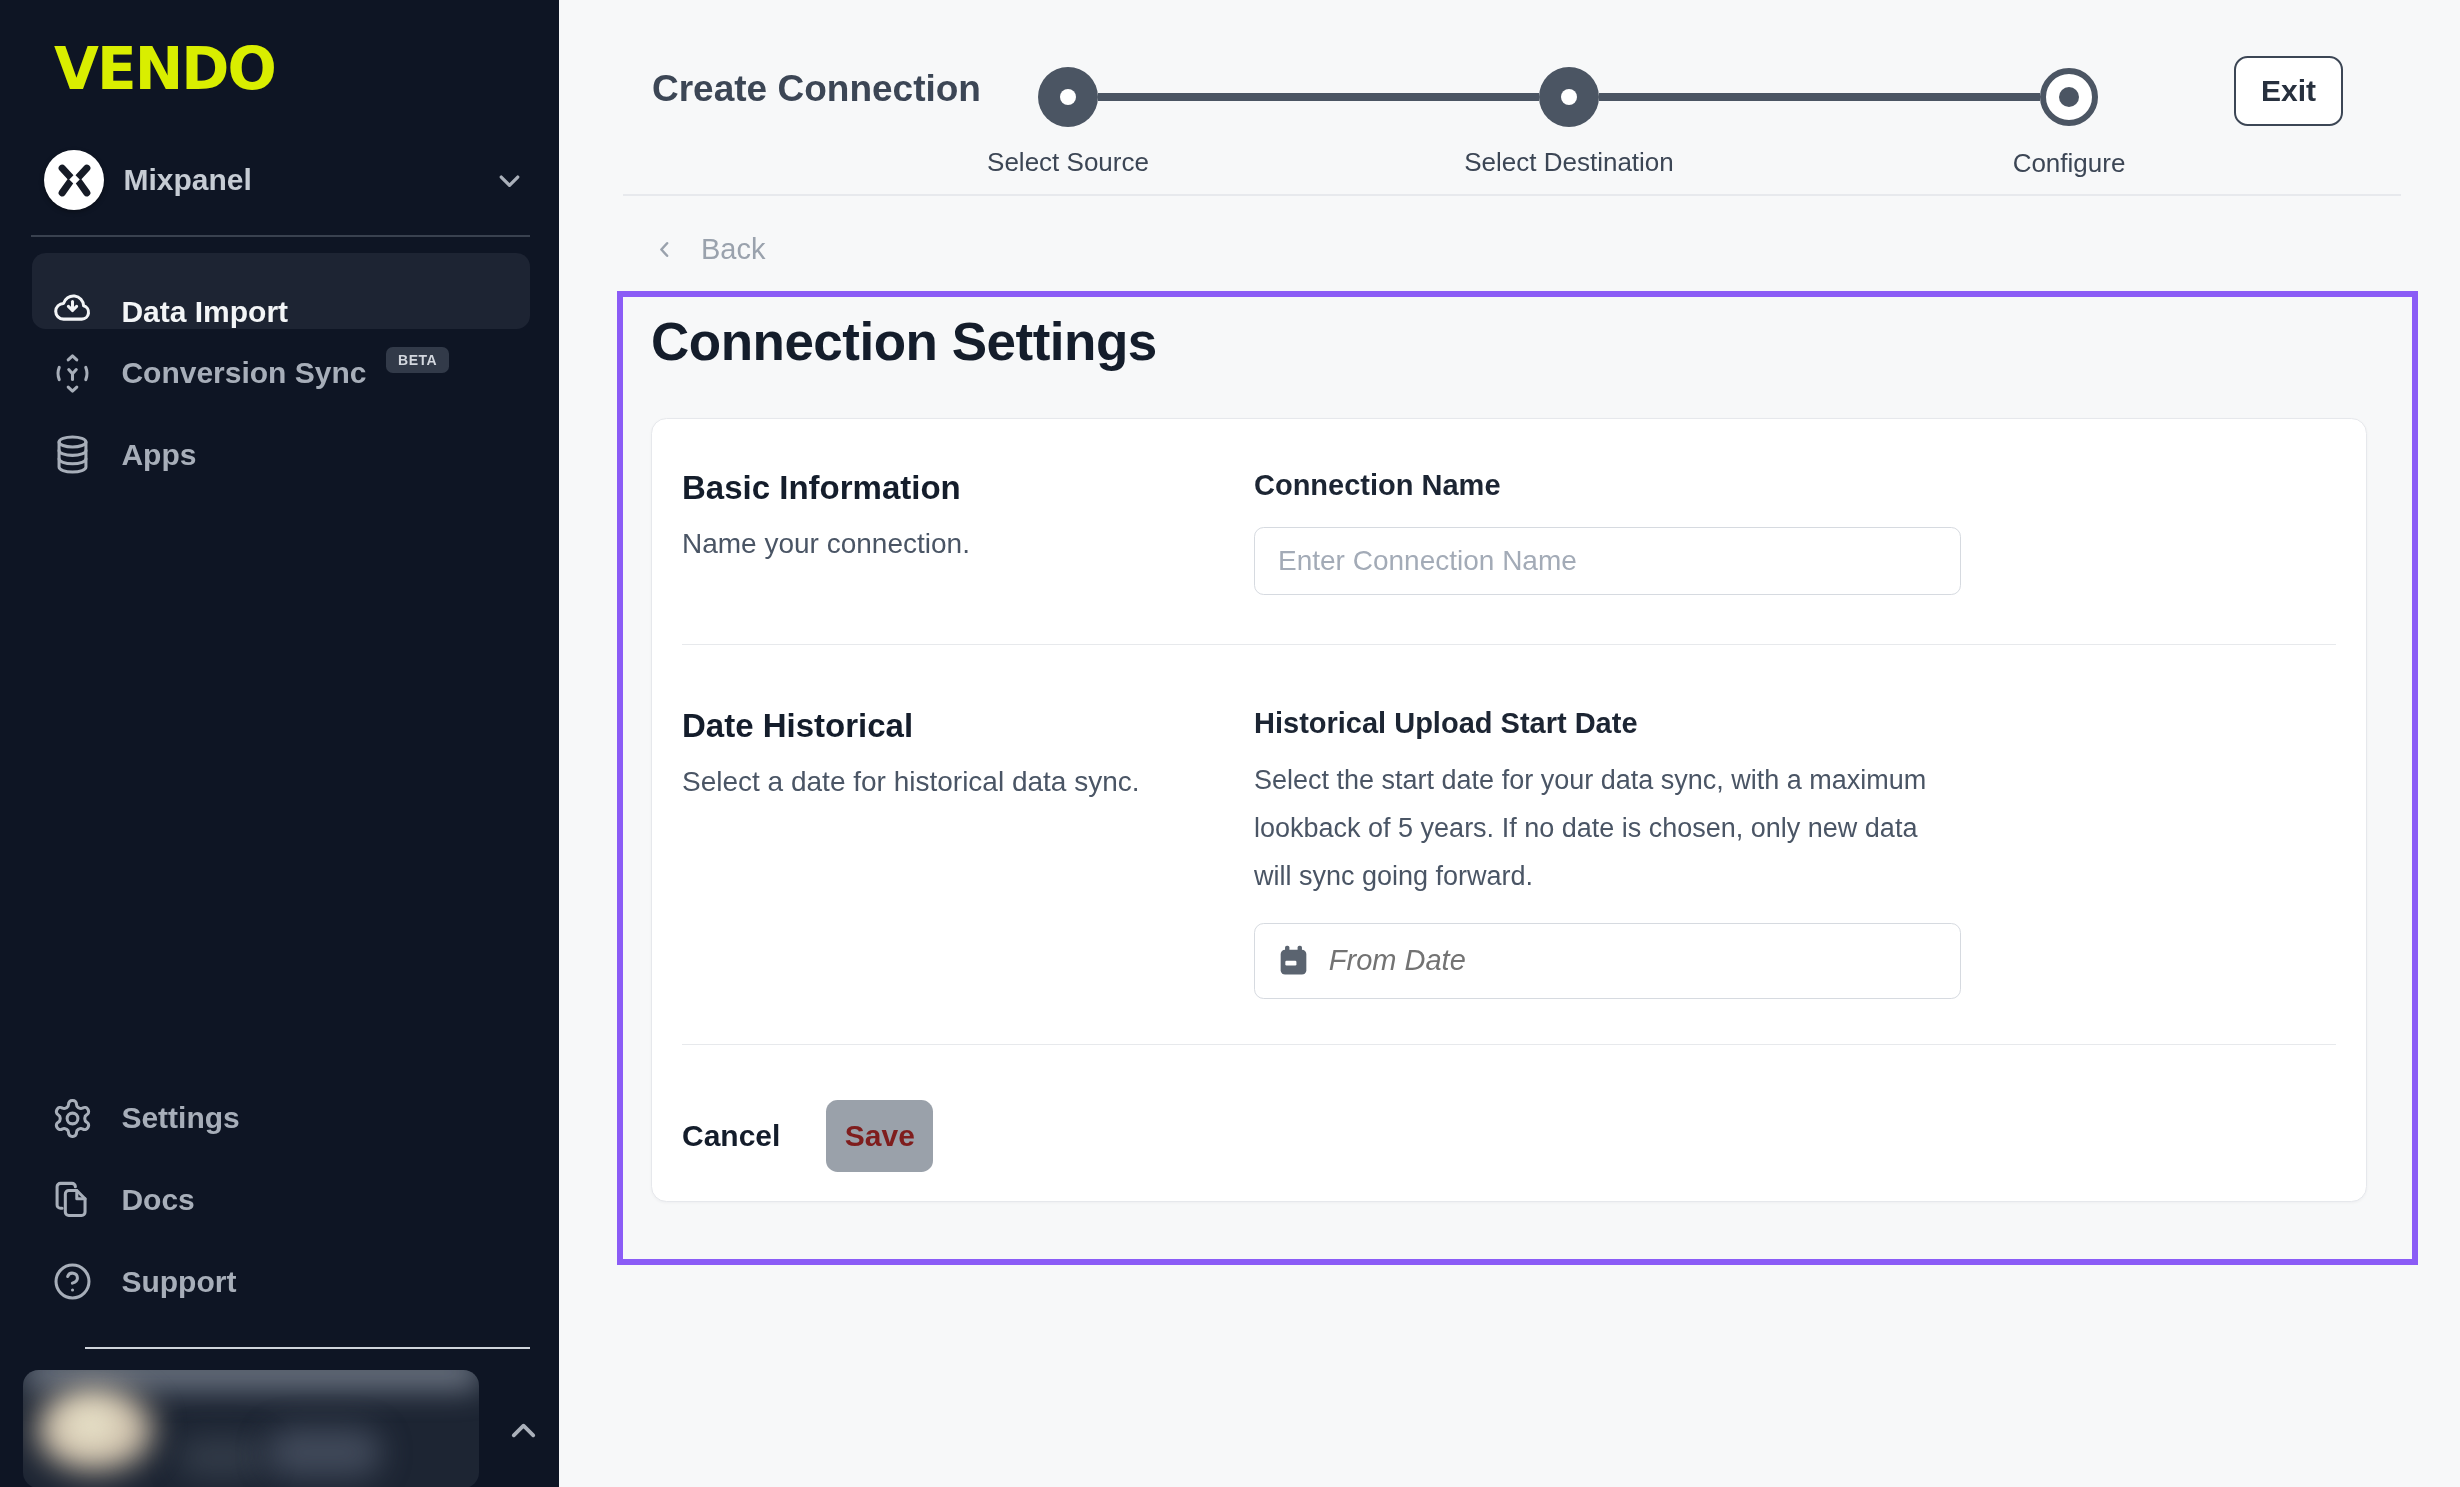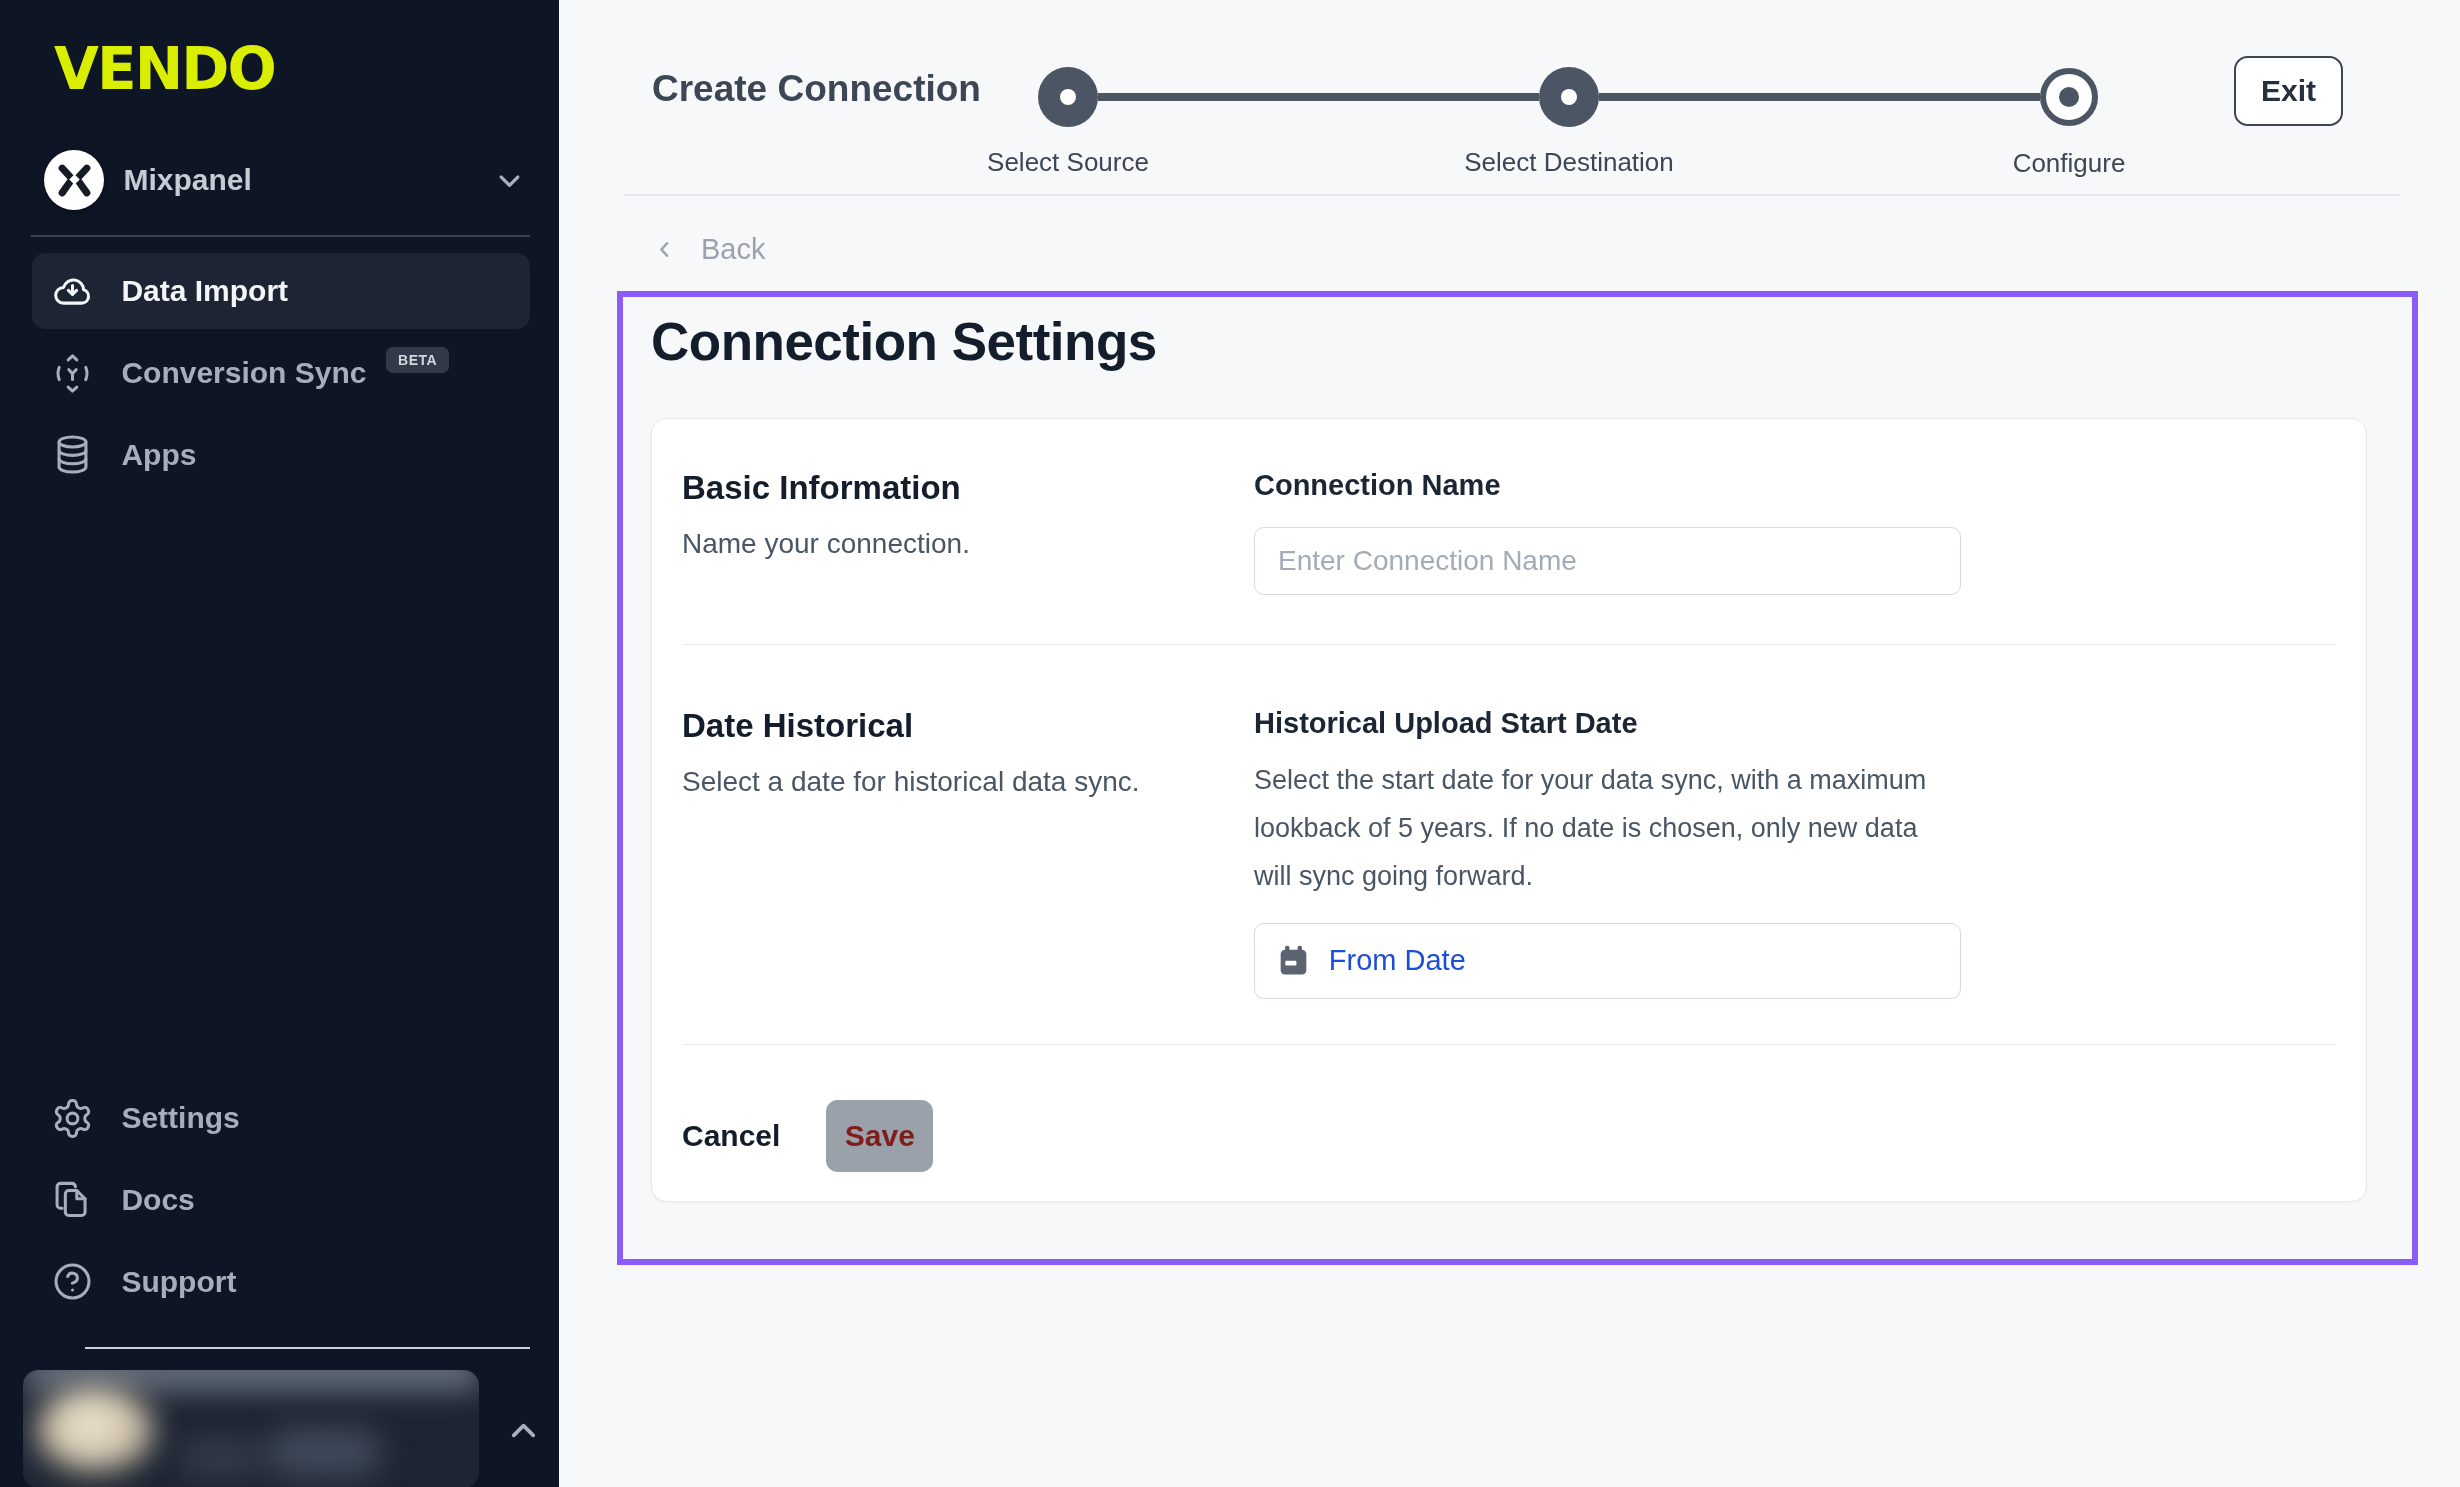--- a/index.html
+++ b/index.html
@@ -9,21 +9,21 @@
 
   
   .sidebar { position:relative; width:559px; height:100%; background:#0e1524; flex:0 0 559px; display:flex; flex-direction:column; }
   .logo { margin:35px 0 0 54px; font-size:58px; font-weight:800; letter-spacing:-1.9px; color:#d9ee00; font-family:"DejaVu Sans","Liberation Sans",sans-serif; }
   .workspace { display:flex; align-items:center; margin:47px 33px 0 44px; cursor:pointer; }
   .ws-avatar { width:60px; height:60px; border-radius:50%; background:#ffffff; display:flex; align-items:center; justify-content:center; box-shadow:0 1.9px 5.8px rgba(0,0,0,.35); }
   .ws-name { margin-left:19.4px; font-size:30px; font-weight:600; color:#c6ccd4; flex:1; }
   .sb-divider { height:1.9px; background:#39414f; margin:25px 29px 0 31px; }
   .nav { margin:16.5px 29px 0 32px; }
   .nav-item { display:flex; align-items:center; height:76px; border-radius:13.6px; padding:0 19.4px; color:#a7aeb9; cursor:pointer; margin-bottom:5.8px; }
-  .nav-item.active { background:#1d2433; color:#f3f5f7; }
+  .nav-item.active { background:#1d2433; color:#f3f5f7;align-items:flex-end; }
   .nav-item .ni-icon { width:43px; height:43px; flex:0 0 43px; display:flex; align-items:center; justify-content:center; }
   .nav-item .ni-label { margin-left:27px; font-size:30px; font-weight:700; }
   .badge { margin-left:20px; align-self:flex-start; margin-top:11.6px; background:#323a49; color:#d3d7de; font-size:14px; font-weight:700; padding:4.9px 11.6px; border-radius:6.8px; letter-spacing:0.5px; }
   .nav-footer { margin-top:auto; }
   .sb-divider.light { background:#cfd4db; margin:21.3px 29px 0 85px; }
   .user-row { position:relative; margin:21.3px 0 0 23px; height:118px; }
   .user-blur { position:absolute; left:0; top:0; width:456px; height:118px; border-radius:15.5px; overflow:hidden; background:#1d2533; }
   .ub-blob { position:absolute; filter:blur(15.5px); }
   .ub-top { left:0; top:-13.6px; width:456px; height:33px; background:#7e8795; opacity:.85; }
   .ub-av { left:13.6px; top:17.5px; width:116px; height:83px; border-radius:50%; background:#cec0ab; }
@@ -60,21 +60,21 @@
   .hr { height:1.5px; background:#e7e9ec; }
   .col-left { width:572px; flex:0 0 572px; }
   .col-right { flex:1; }
   .sec-title { font-size:33px; font-weight:700; color:#141d2b; }
   .sec-desc { margin-top:21.3px; font-size:28px; color:#4a5565; }
   .field-label { font-size:29px; font-weight:700; color:#1c2533; }
   .field-desc { margin-top:15.5px; width:679px; font-size:27px; line-height:48px; color:#4a5565; }
   .text-input { display:block; margin-top:25px; width:707px; height:68px; border:1.9px solid #d6dae0; border-radius:9.7px; background:#ffffff; padding:0 23px; font-size:28px; color:#737373; font-family:inherit; outline:none; }
   .text-input::placeholder { color:#a3abb7; }
   .date-input { margin-top:23px; width:707px; height:76px; border:1.9px solid #d6dae0; border-radius:9.7px; background:#ffffff; display:flex; align-items:center; padding:0 21.3px; cursor:pointer; }
-  .date-placeholder { margin-left:17.5px; font-size:29px; color:#1d4ed8; }
+  .date-placeholder { margin-left:17.5px; font-size:29px; color:#737373;font-style:italic; }
   .cal-icon { color:#5b6470; display:flex; }
 
   .actions { display:flex; align-items:center; padding:55px 0 29px 0; }
   .cancel-btn { background:none; border:none; font-size:30px; font-weight:700; color:#141d2b; font-family:inherit; cursor:pointer; padding:0; }
   .save-btn { margin-left:46px; width:107px; height:72px; background:#9aa1aa; color:#7f1d1d; border:none; border-radius:11.6px; font-size:30px; font-weight:700; font-family:inherit; cursor:pointer; }
 
   svg { display:block; }
 </style>
 </head>
 <body>

